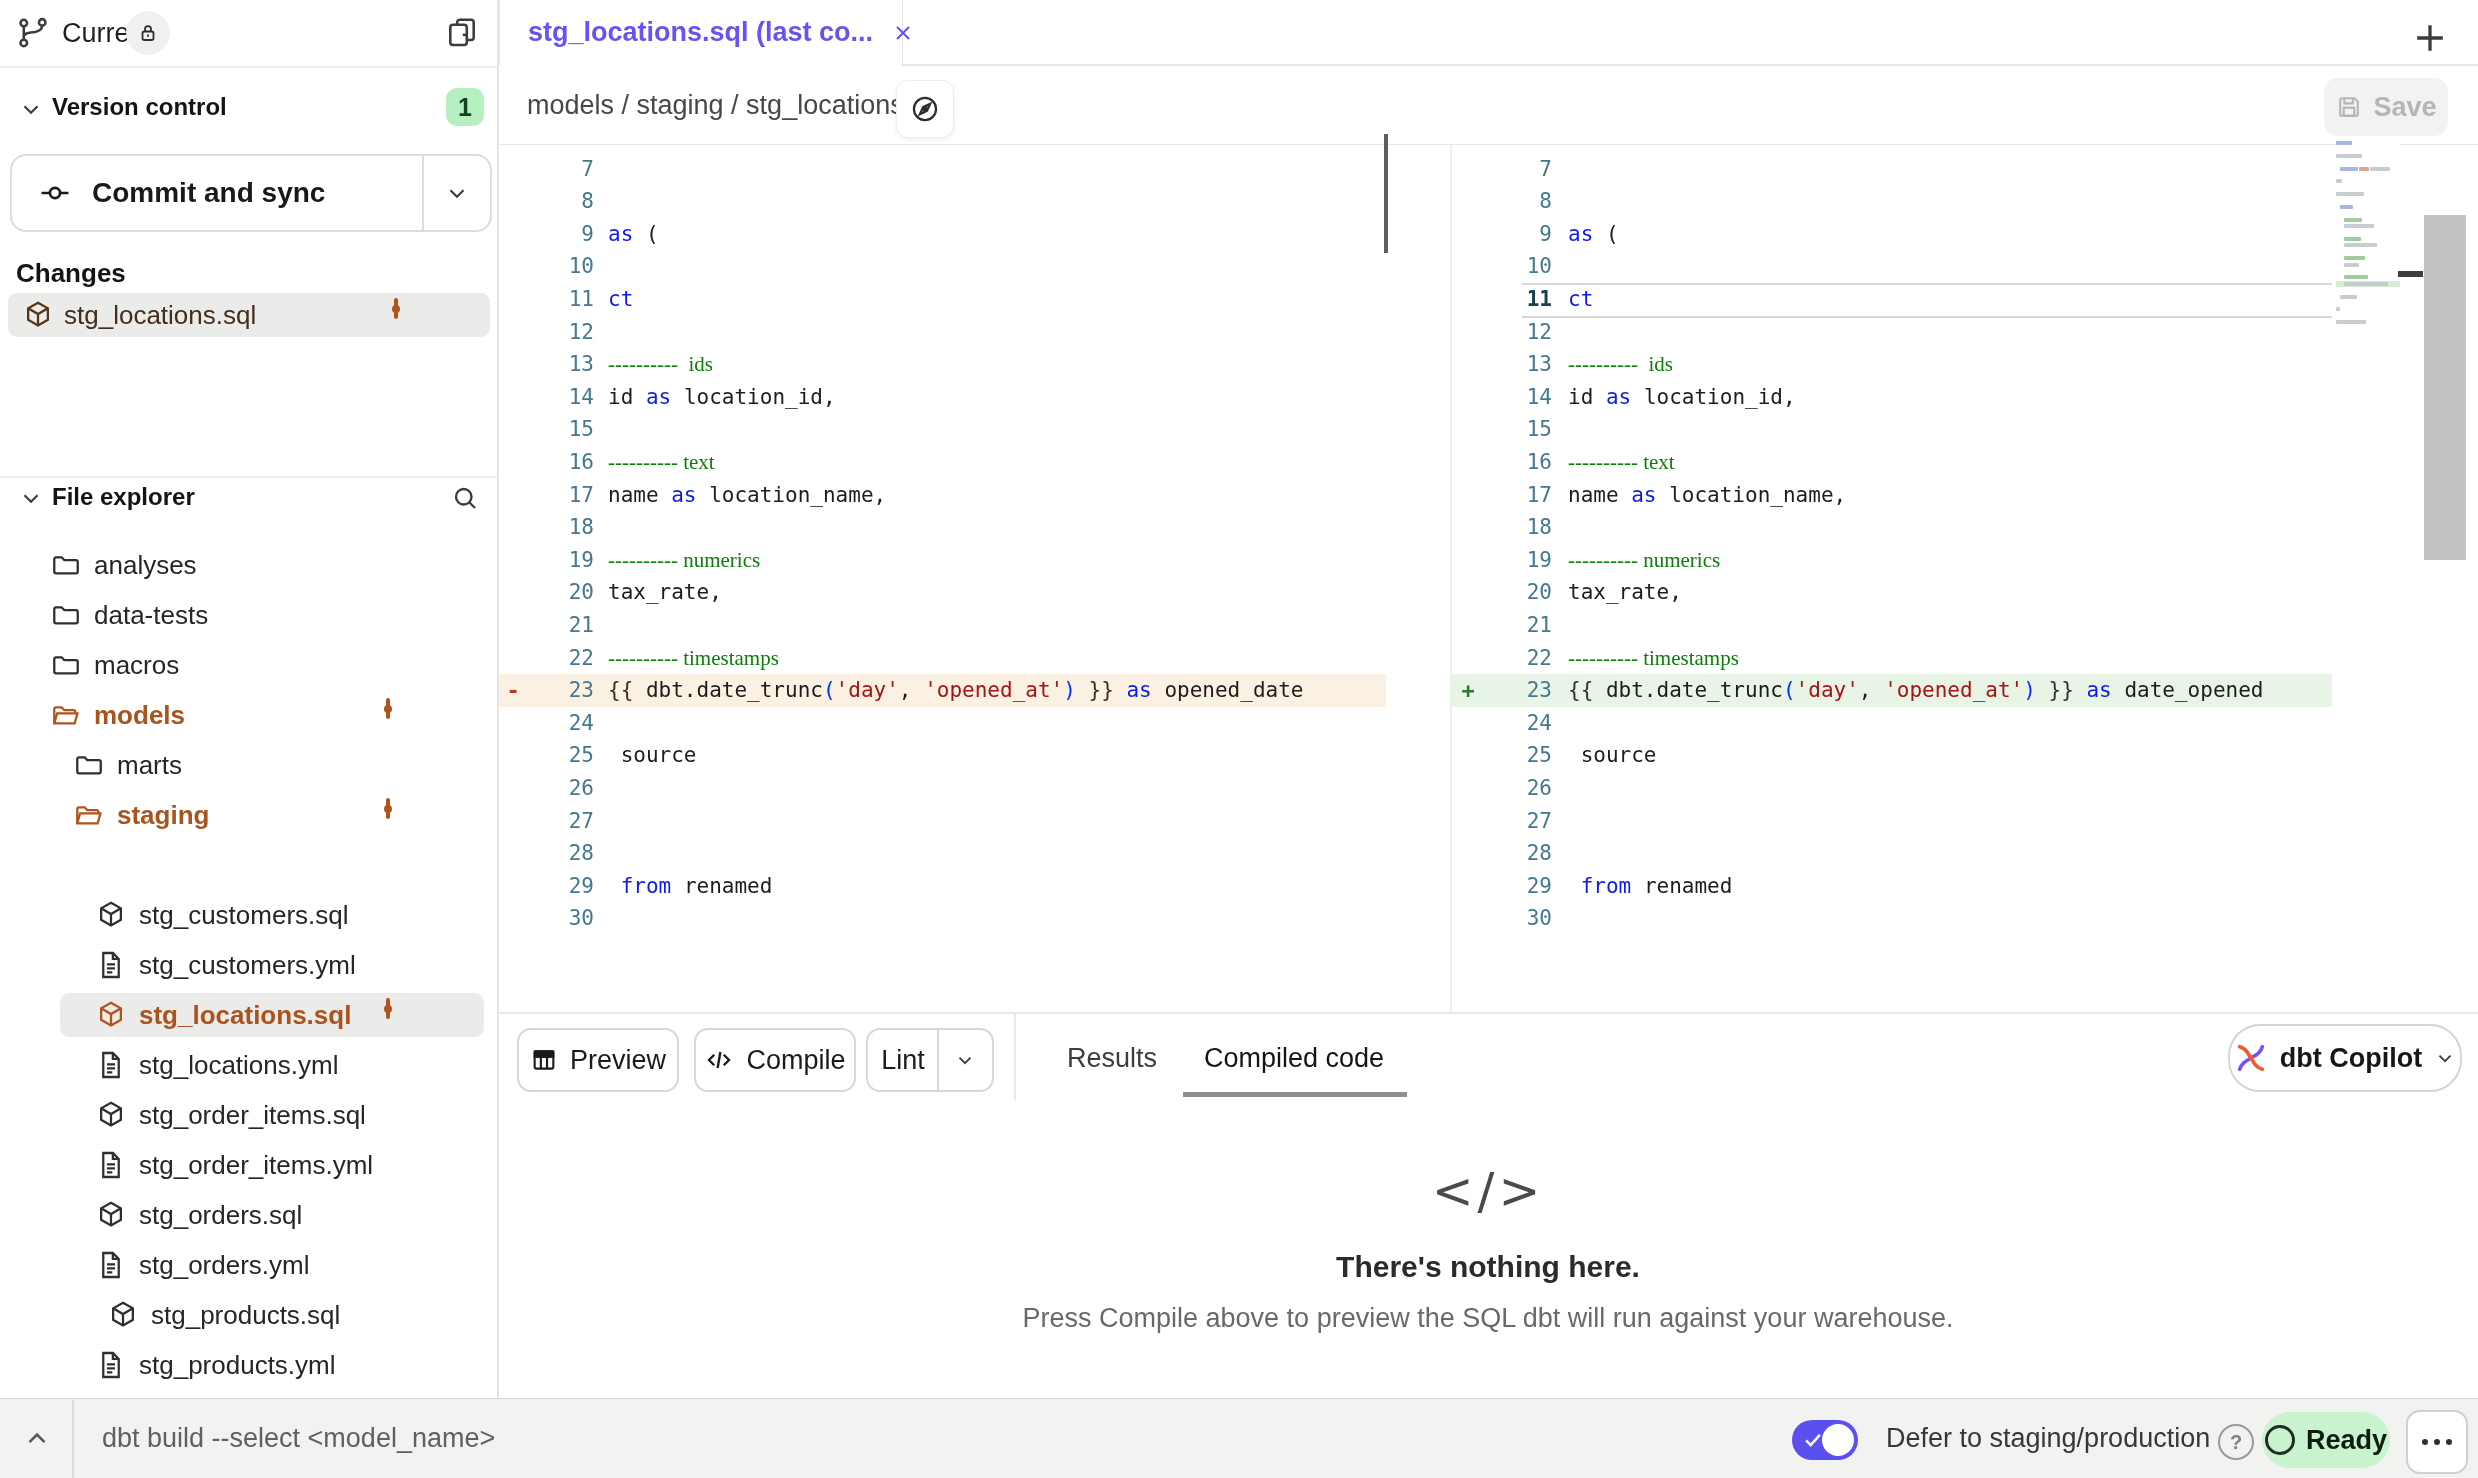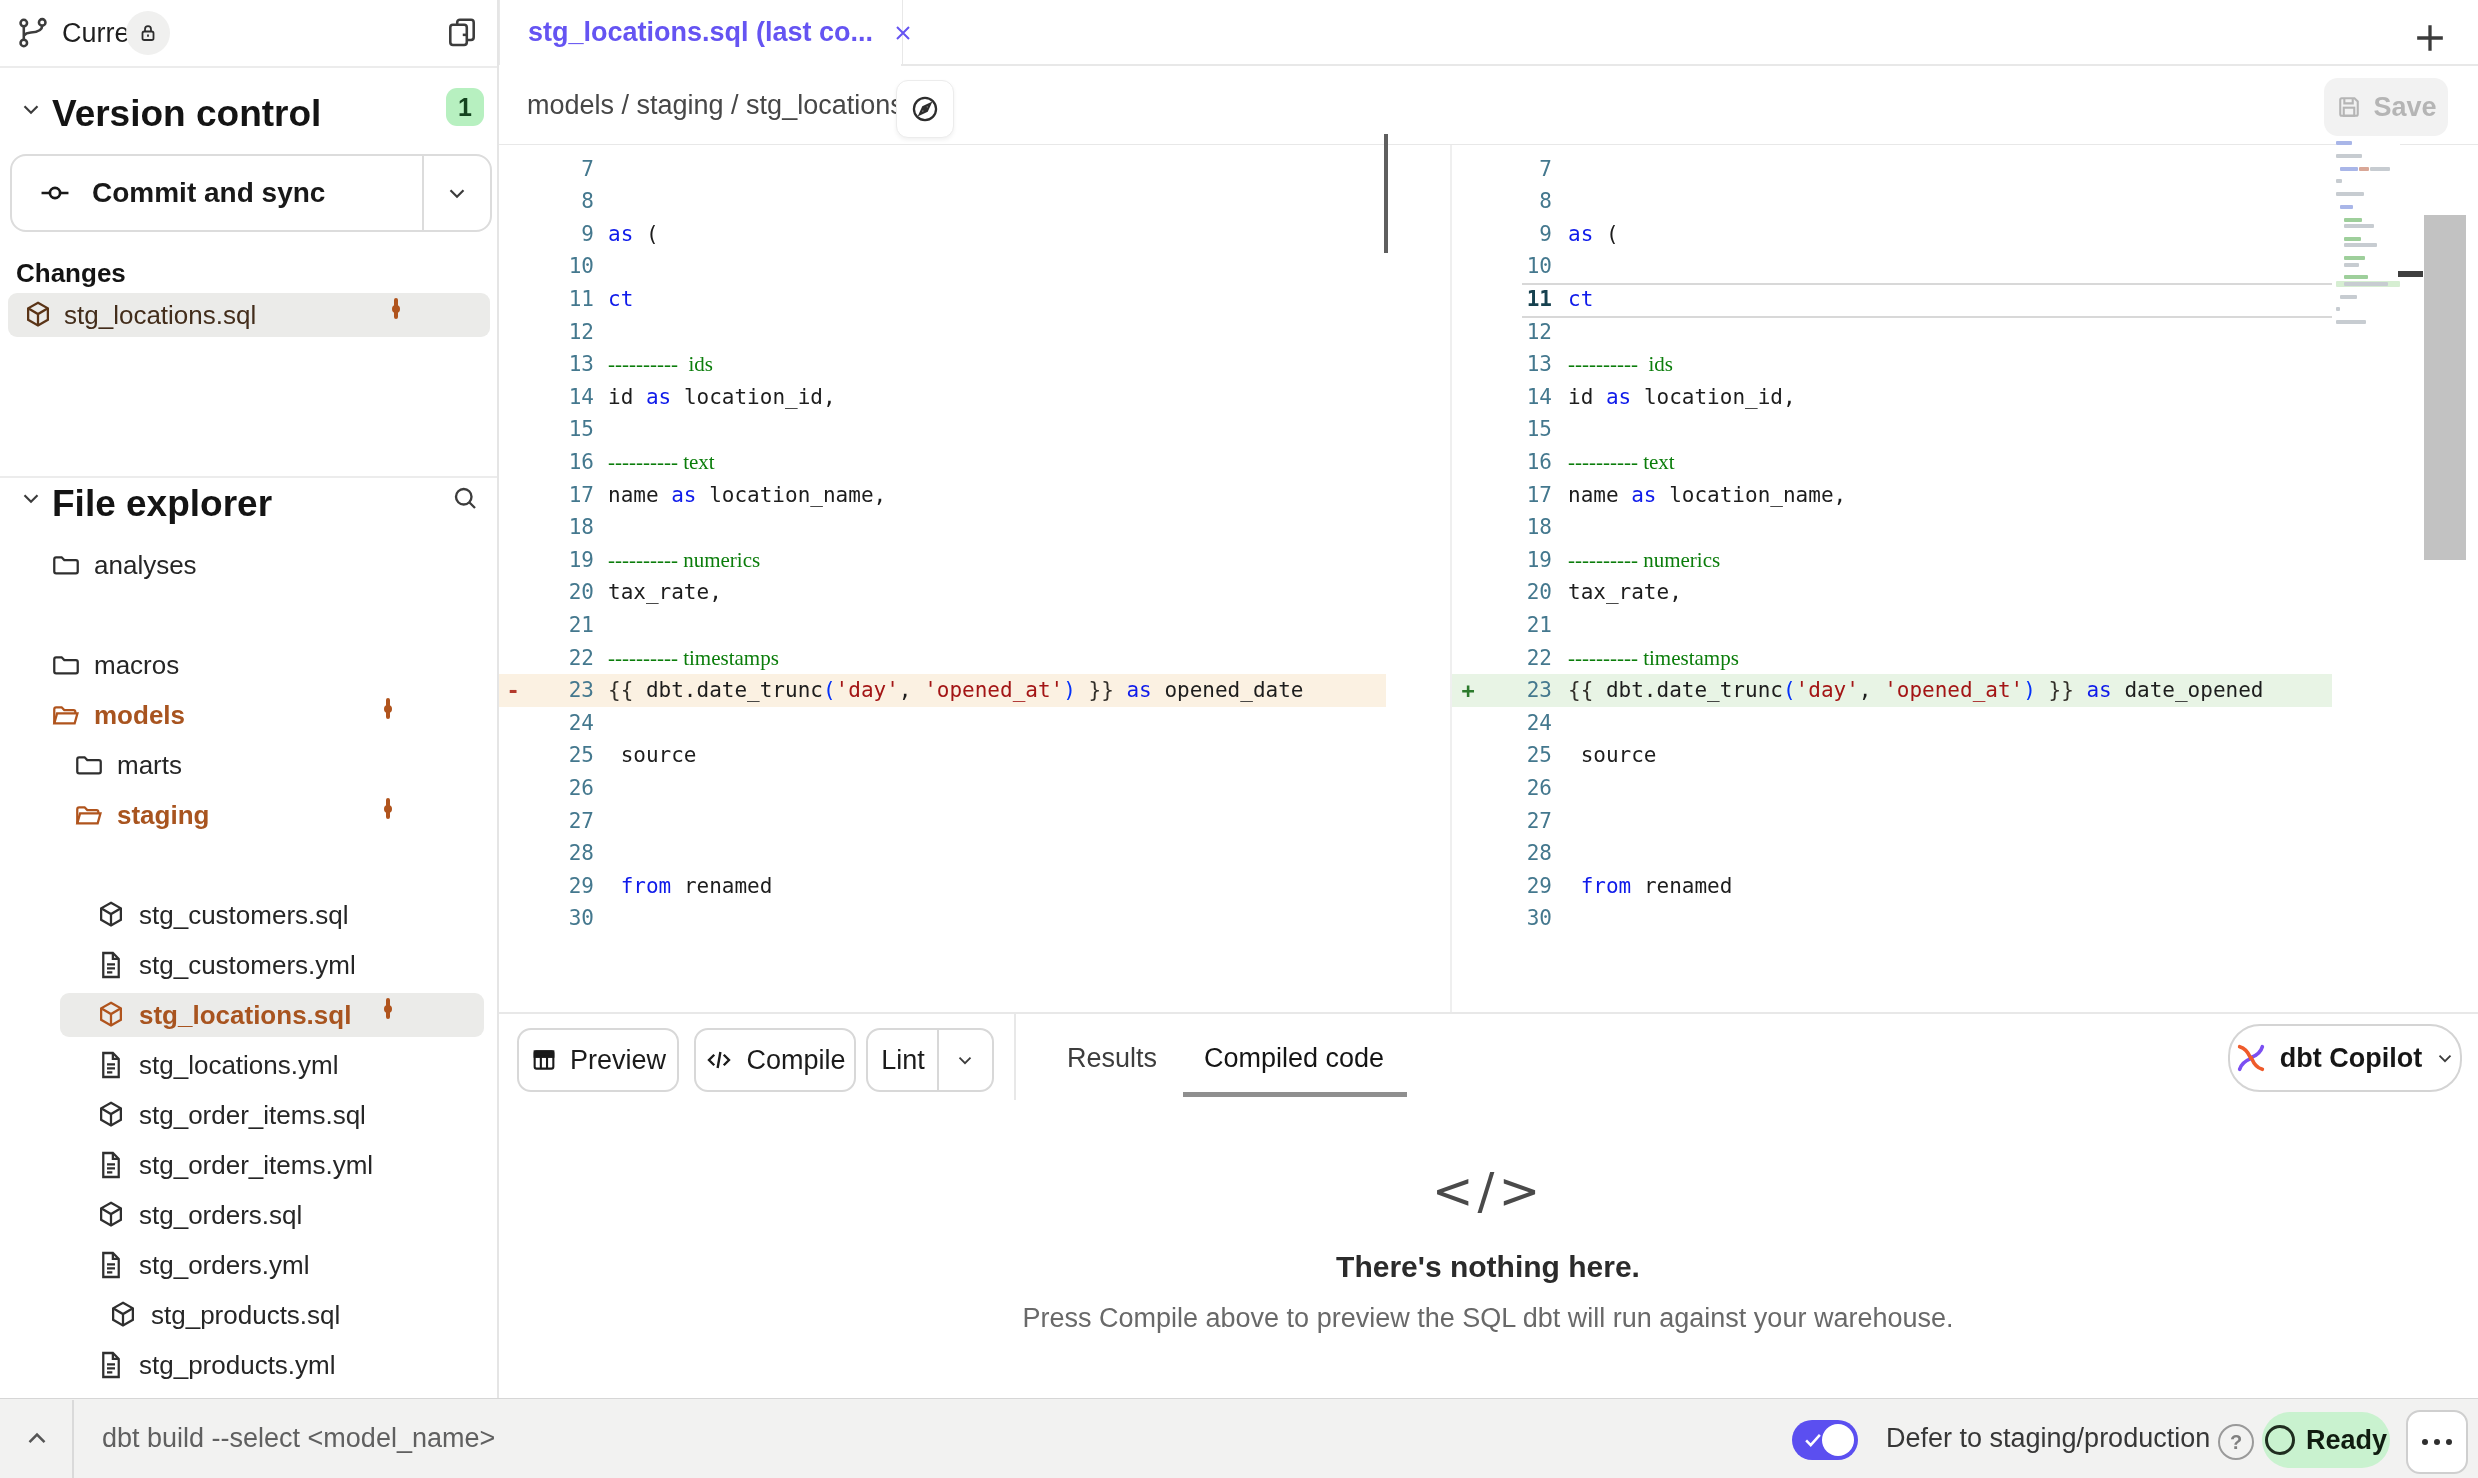--- a/index.html
+++ b/index.html
@@ -4,21 +4,21 @@
 <style>
   html,body{margin:0;padding:0;background:#fff;}
   #app{position:relative;width:2478px;height:1478px;background:#fff;overflow:hidden;
        font-family:"Liberation Sans",sans-serif;color:#1f1f1f;}
   .abs{position:absolute;}
   svg{display:block;}
   
   #sidebar{left:0;top:0;width:498px;height:1398px;background:#fff;}
   .side-border{left:497px;top:0;width:1.5px;height:1398px;background:#e5e5e5;}
   .hdiv{background:#ececec;height:1.5px;}
-  .sec-title{font-size:37px;font-weight:bold;color:#141414;}
+  .sec-title{font-size:24px;font-weight:bold;color:#141414;}
   .badge-green{background:#b7f0c0;color:#14431f;border-radius:11px;width:38px;height:38px;
     display:flex;align-items:center;justify-content:center;font-size:25px;font-weight:600;}
   #commit-btn{left:10px;top:154px;width:478px;height:74px;border:2px solid #dcdcdc;border-radius:16px;
     background:#fff;display:flex;align-items:center;}
   #commit-btn .lbl{font-size:28px;font-weight:600;color:#191919;margin-left:20px;}
   #commit-btn .split{width:2px;height:74px;background:#dcdcdc;position:absolute;left:410px;top:0;}
   .chip{background:#f0f0ef;border-radius:50%;width:44px;height:44px;display:flex;align-items:center;justify-content:center;}
   .row-hl{background:#ebebe9;border-radius:9px;}
   .mod-badge{width:30px;height:30px;border:2.5px solid #b0541d;border-radius:4px;position:relative;}
   .mod-badge::after{content:"";position:absolute;left:50%;top:50%;width:8px;height:8px;margin:-4px 0 0 -4px;
@@ -172,20 +172,28 @@
     </span>
 
     <div id="file-tree" class="abs" style="left:0;top:0;width:498px;height:1398px;">
         <div class="abs" style="left: 0px; top: 540px; width: 498px; height: 50px;">
           <span class="abs" style="left: 50px; top: 9px;">
             <svg width="32" height="32" viewBox="0 0 24 24" fill="none" stroke="#2f2f2f" stroke-width="1.7">
               <path d="M3.2 7.6c0-.8.6-1.4 1.4-1.4h4.1l2 2.1h8.7c.8 0 1.4.6 1.4 1.4v7.2c0 .8-.6 1.4-1.4 1.4H4.6c-.8 0-1.4-.6-1.4-1.4z"></path>
             </svg>
           </span>
           <span class="abs tree-label" style="left: 94px; top: 0px; color: rgb(38, 38, 38); font-weight: 400;">analyses</span>
+        </div>
+        <div class="abs" style="left: 0px; top: 590px; width: 498px; height: 50px;">
+          <span class="abs" style="left: 50px; top: 9px;">
+            <svg width="32" height="32" viewBox="0 0 24 24" fill="none" stroke="#2f2f2f" stroke-width="1.7">
+              <path d="M3.2 7.6c0-.8.6-1.4 1.4-1.4h4.1l2 2.1h8.7c.8 0 1.4.6 1.4 1.4v7.2c0 .8-.6 1.4-1.4 1.4H4.6c-.8 0-1.4-.6-1.4-1.4z"></path>
+            </svg>
+          </span>
+          <span class="abs tree-label" style="left: 94px; top: 0px; color: rgb(38, 38, 38); font-weight: 400;">data-tests</span>
         </div>
         <div class="abs" style="left: 0px; top: 640px; width: 498px; height: 50px;">
           <span class="abs" style="left: 50px; top: 9px;">
             <svg width="32" height="32" viewBox="0 0 24 24" fill="none" stroke="#2f2f2f" stroke-width="1.7">
               <path d="M3.2 7.6c0-.8.6-1.4 1.4-1.4h4.1l2 2.1h8.7c.8 0 1.4.6 1.4 1.4v7.2c0 .8-.6 1.4-1.4 1.4H4.6c-.8 0-1.4-.6-1.4-1.4z"></path>
             </svg>
           </span>
           <span class="abs tree-label" style="left: 94px; top: 0px; color: rgb(38, 38, 38); font-weight: 400;">macros</span>
         </div>
         <div class="abs" style="left: 0px; top: 690px; width: 498px; height: 50px;"><span class="abs" style="left: 50px; top: 9px;">

